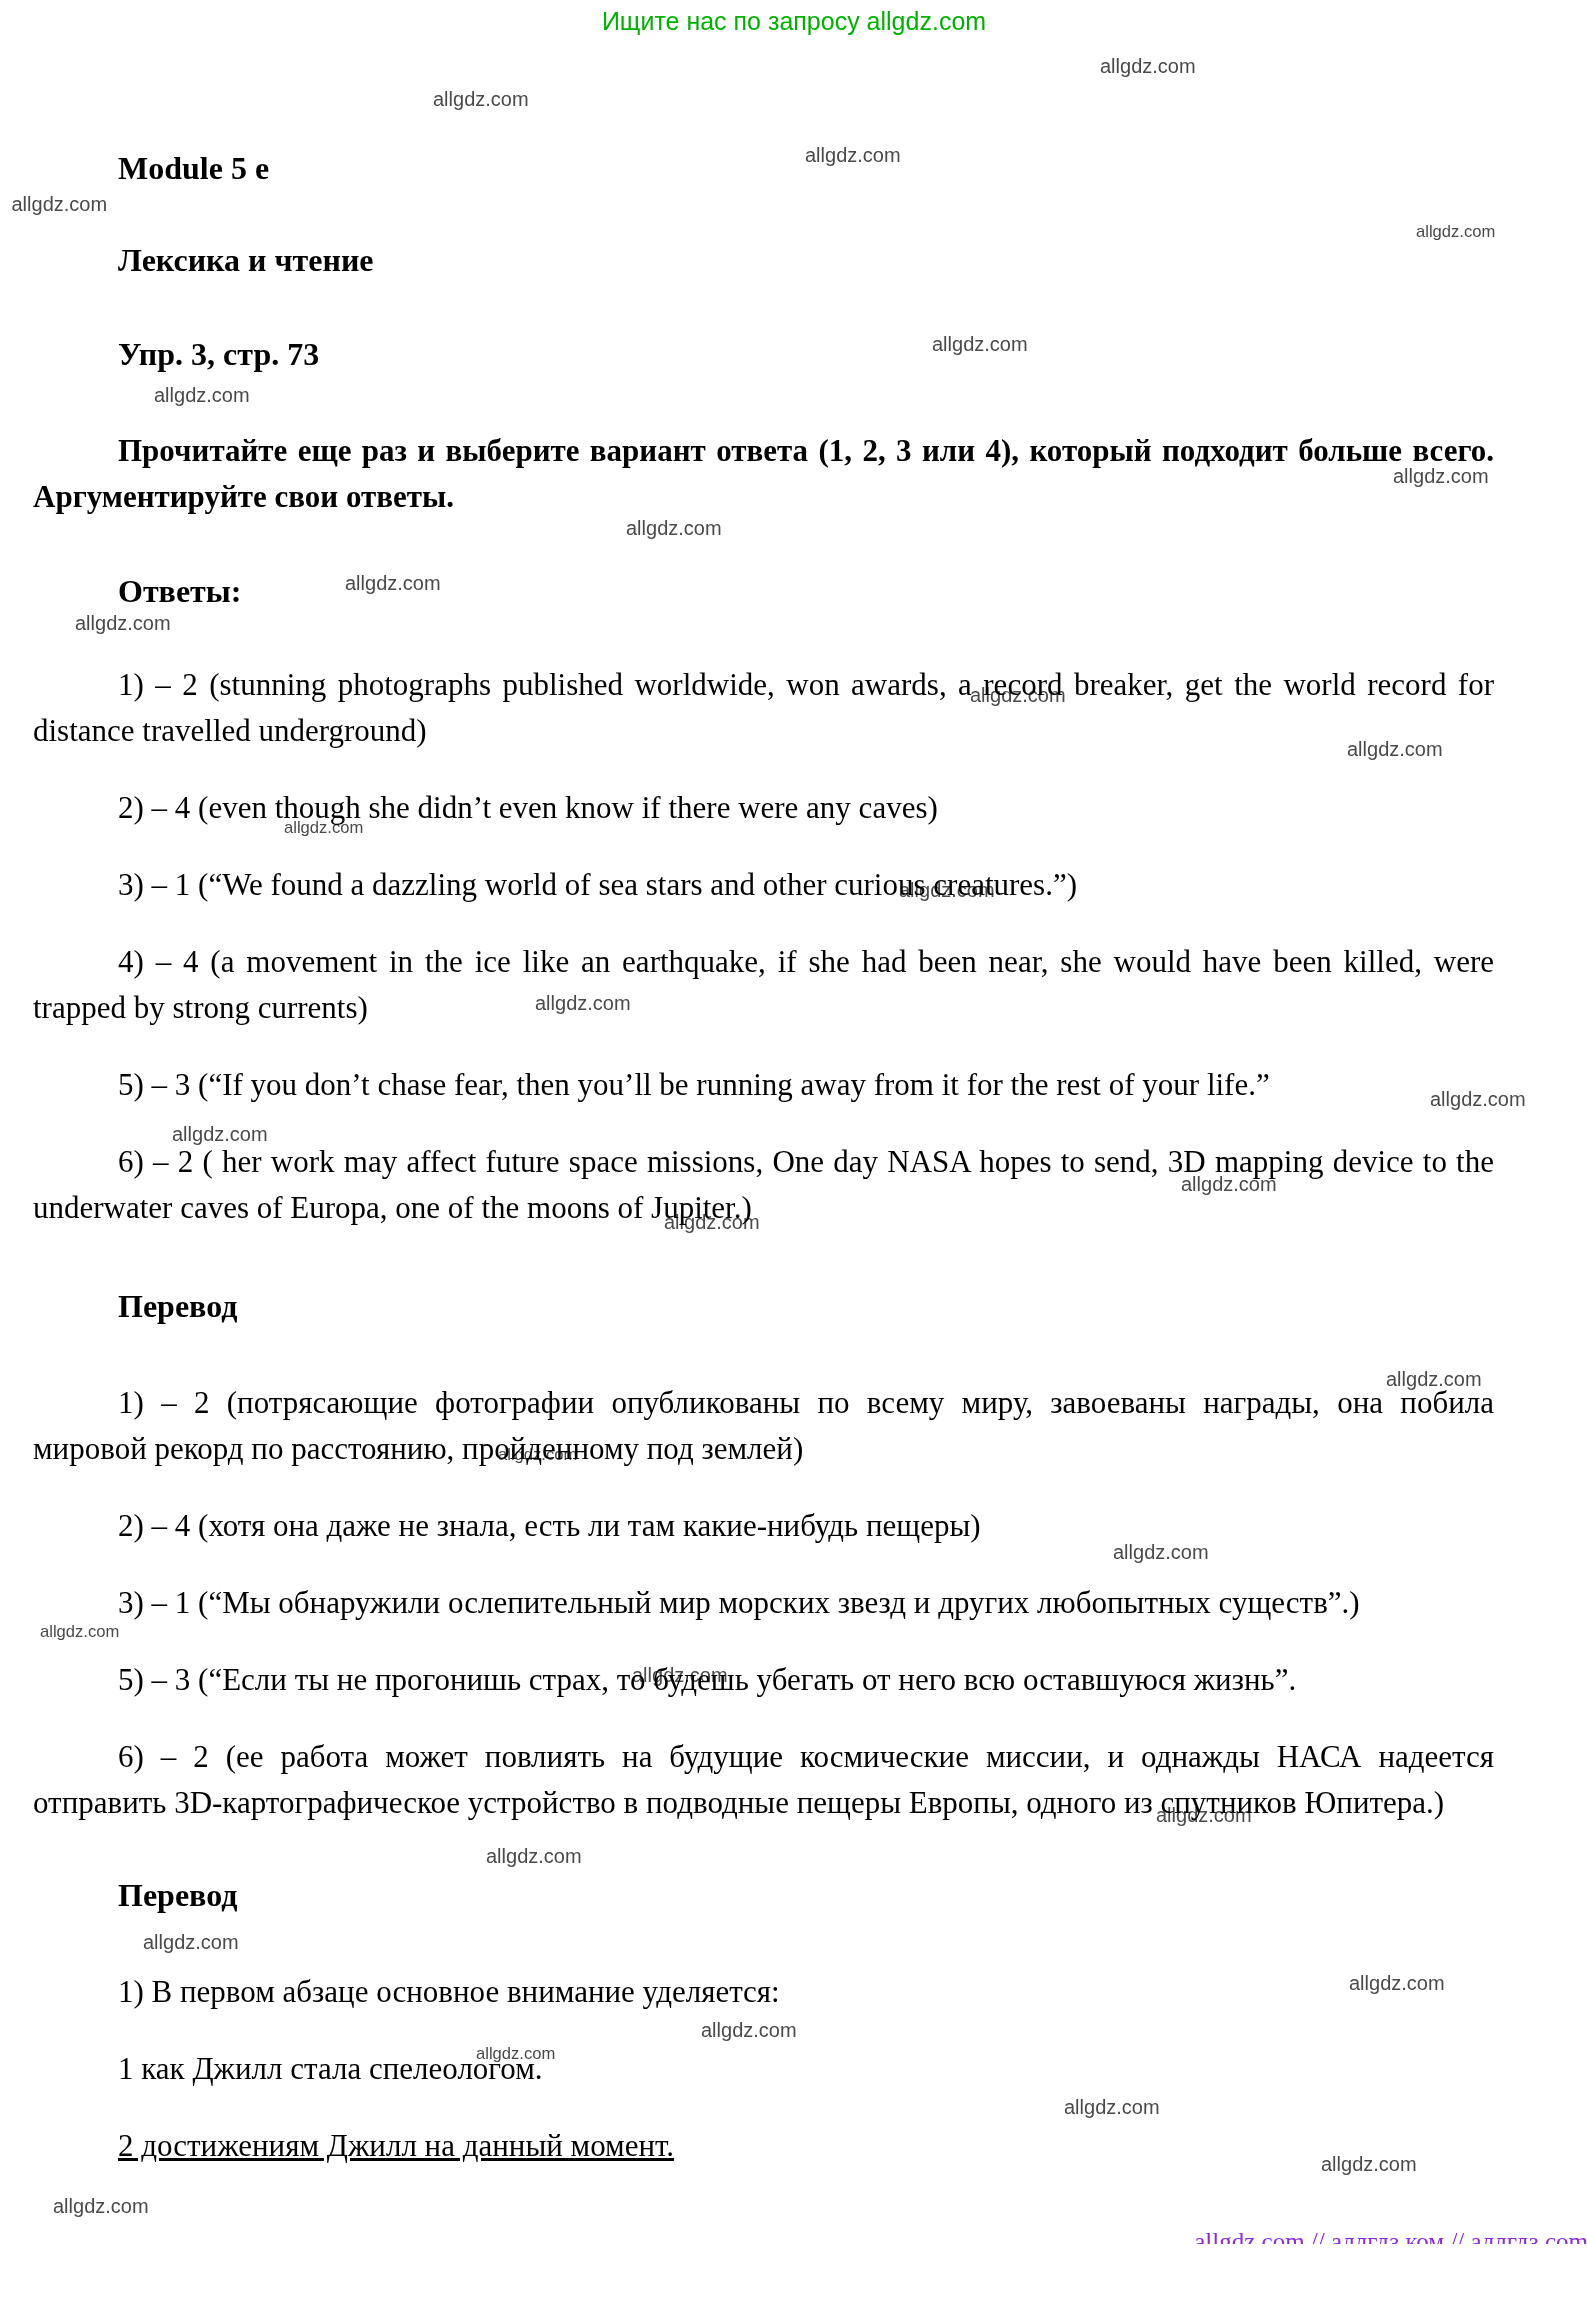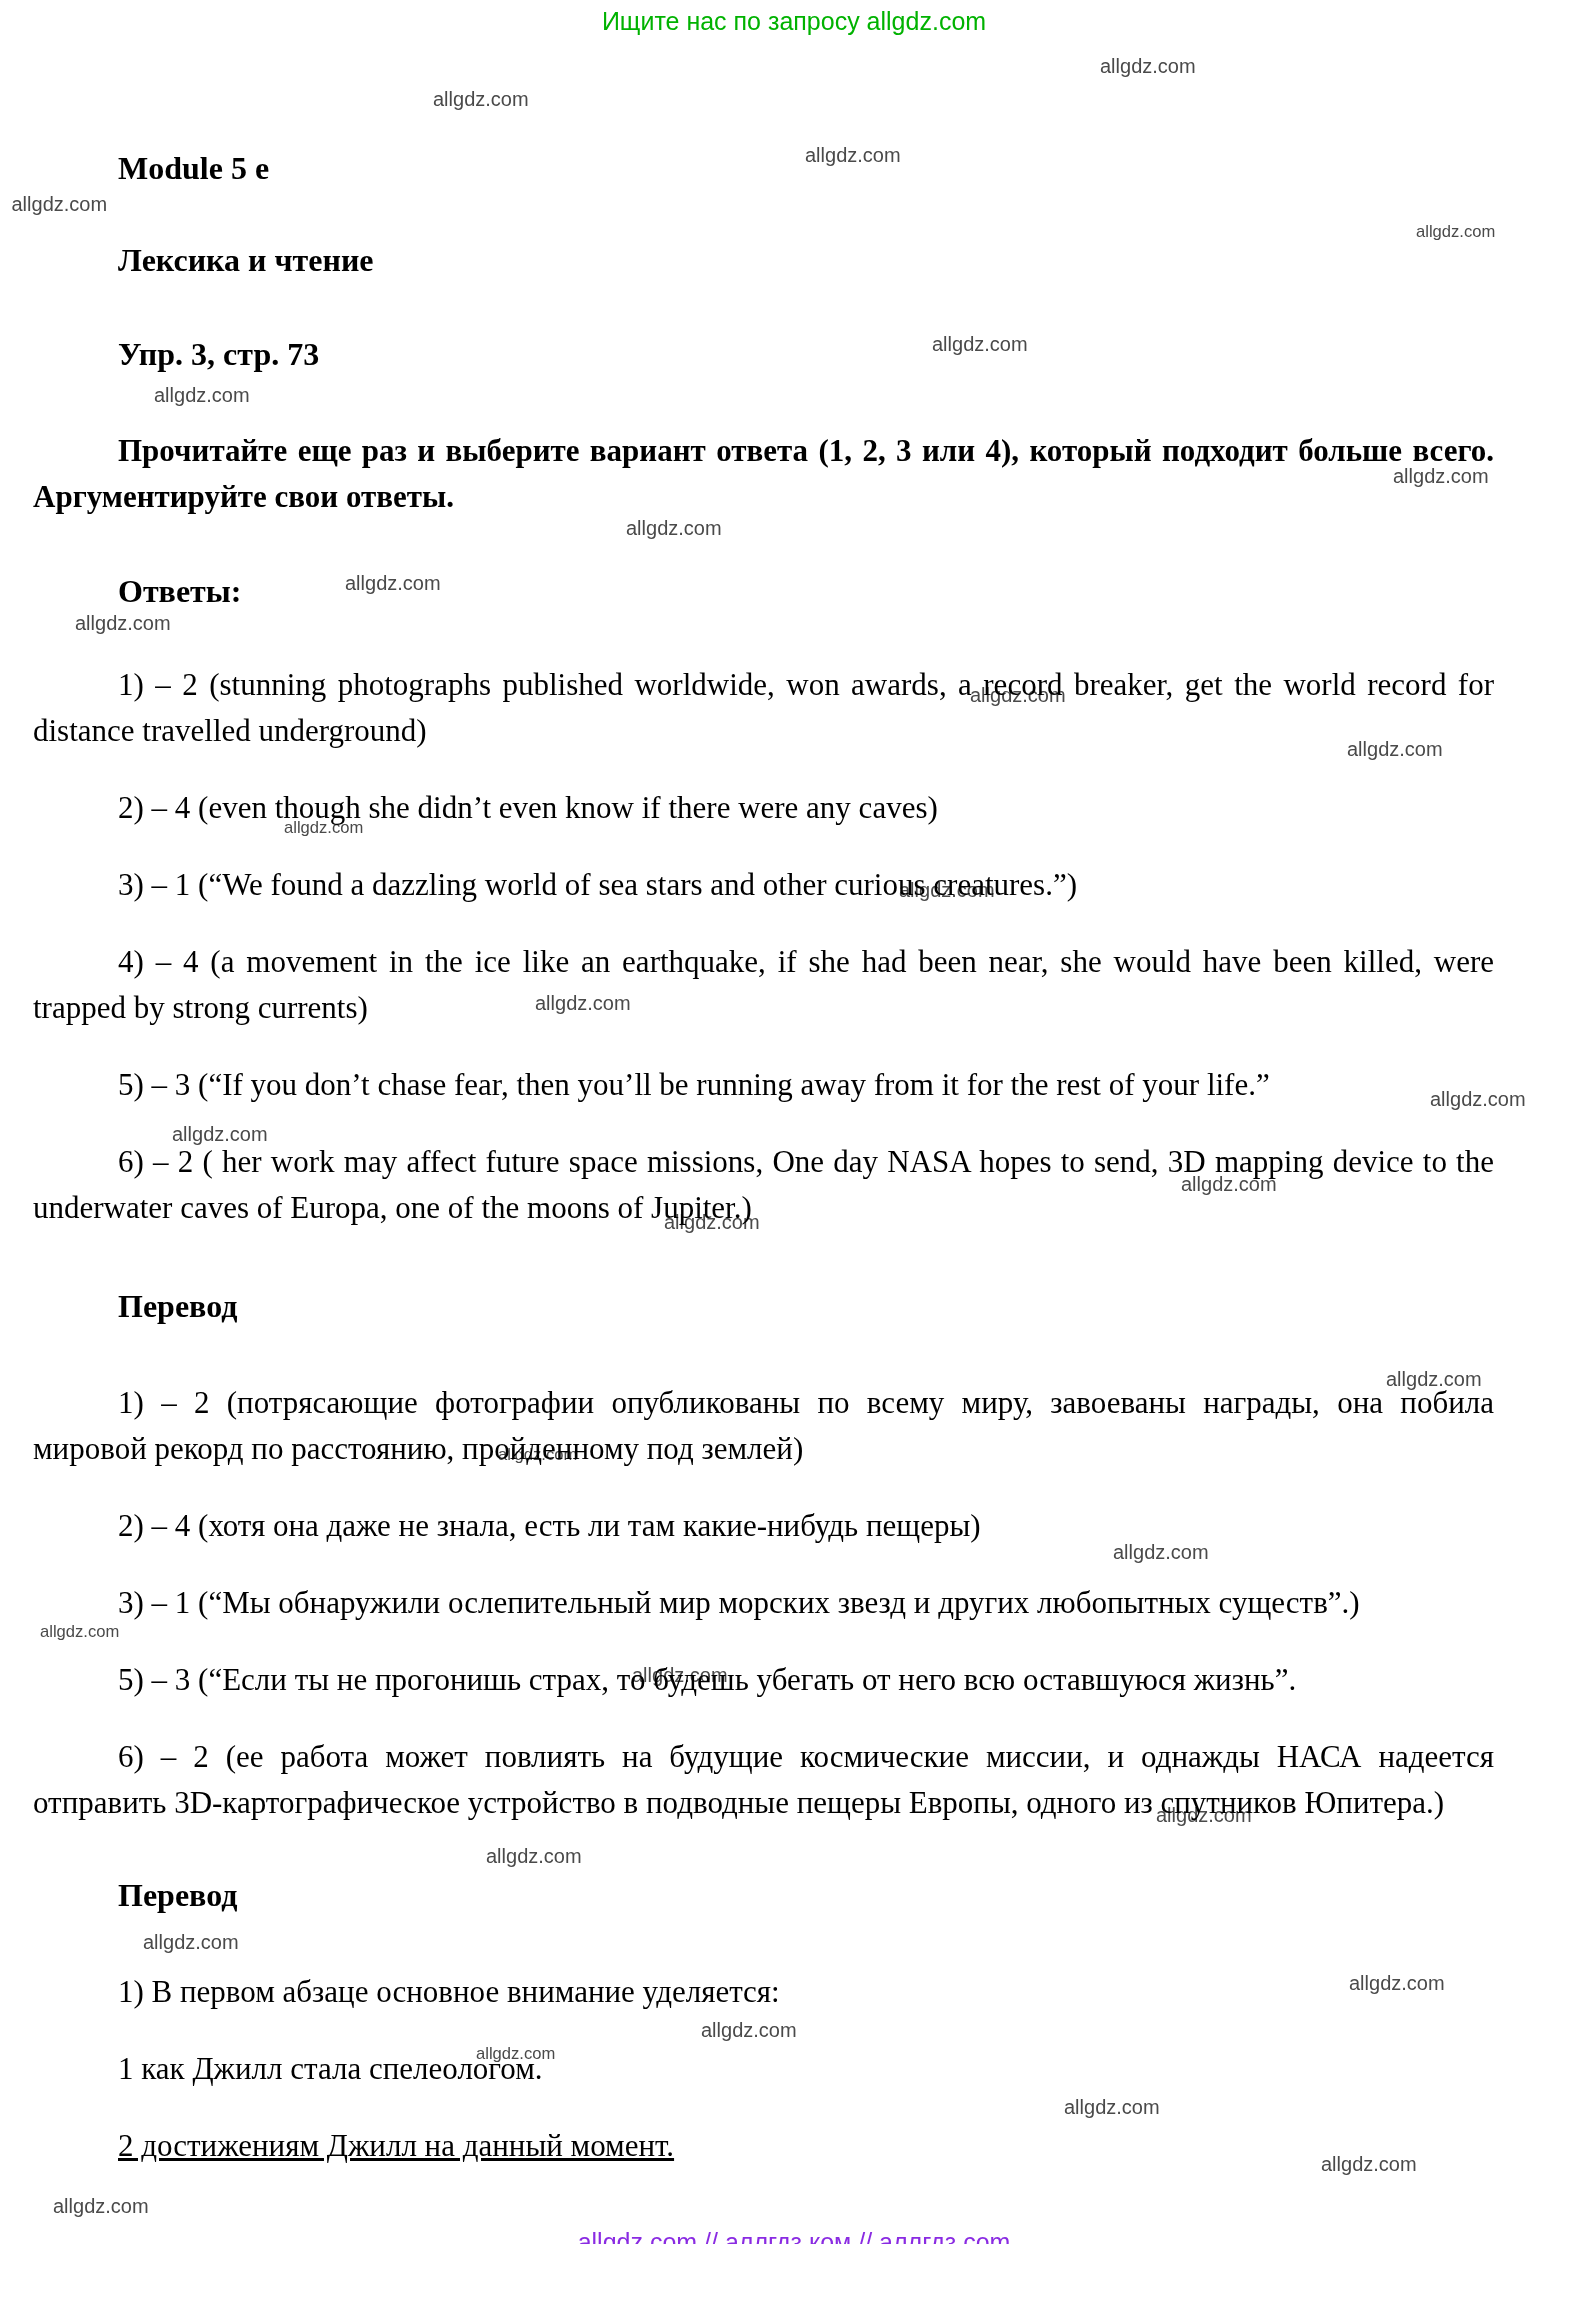--- a/index.html
+++ b/index.html
@@ -20,22 +20,22 @@
     position:absolute; left:33px; top:0; width:1461px;
     padding-top:124px; font-size:31px; line-height:46px;
   }
   .h { font-weight:bold; font-size:32px; text-indent:85px; line-height:46px; }
   .para, .task { text-align:justify; text-indent:85px; }
   .task { font-weight:bold; }
   .underline { text-decoration:underline; }
   .mt2{margin-top:1.4px}.mt4{margin-top:2.9px}.mt10{margin-top:7.2px}.mt16{margin-top:11.5px}
   .mt64{margin-top:46px}.mt66{margin-top:48px}.mt70{margin-top:51px}.mt72{margin-top:52px}
   .footer {
-    position:absolute; top:2228px; left:0; width:100%; text-align:center;
-    font-family:Liberation Sans, sans-serif; font-size:25px; color:#8a2be2;
+    position:absolute; top:2228px; left:0; width:100%; text-align:right;
+    font-family:Liberation Serif, serif; font-size:25px; color:#8a2be2;
   }
 </style>
 </head>
 <body>
 
 <div class="page">
 
   <div class="banner" style="color: rgb(0, 178, 0);">Ищите нас по запросу allgdz.com</div>
 
   <div id="watermarks">

